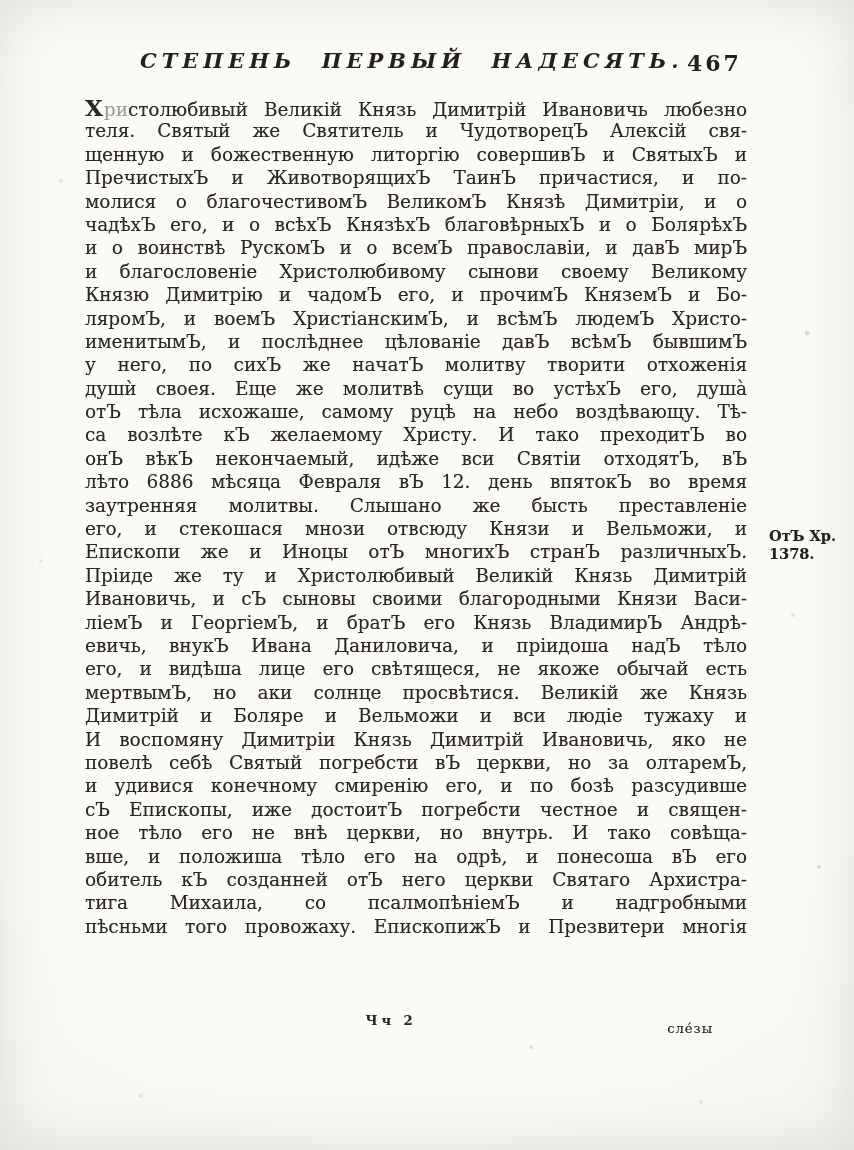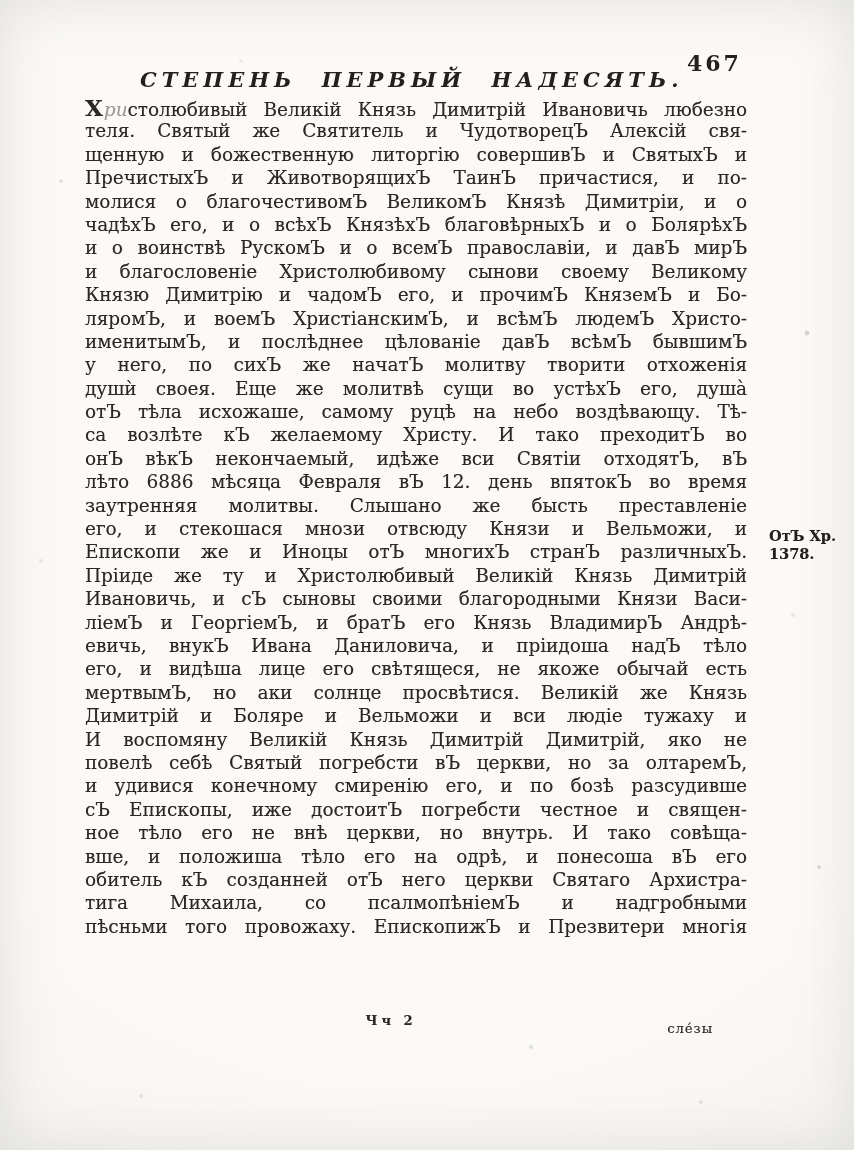--- a/index.html
+++ b/index.html
@@ -36,21 +36,20 @@
   .header-title {
     position: absolute; top: 48px; left: 140px; width: 530px;
     text-align: center;
     font-style: italic;
     font-weight: bold;
     font-size: 21px;
     letter-spacing: 5px;
     word-spacing: 13px;
     color: #24211d;
     white-space: nowrap;
-    margin-top: 19px;
   }
   .page-number {
     position: absolute; top: 50px; left: 687px;
     font-size: 22px; font-weight: bold; letter-spacing: 3px;
     color: #24211d;
   }
   .text-block {
     position: absolute; left: 85px; top: 96px; width: 662px;
     font-size: 18.4px;
     line-height: 23.4px;
@@ -60,21 +59,21 @@
     text-align: justify;
     text-align-last: justify;
     height: 23.4px;
     white-space: nowrap;
   }
   .initial {
     font-weight: bold;
     font-size: 23px;
     letter-spacing: 1px;
   }
-  .faint { opacity: 0.45; font-style: italic; }
+  .faint { opacity: 0.45; }
   .margin-note {
     position: absolute; left: 749px; top: 527px;
     font-size: 14.5px; font-weight: bold; line-height: 18px;
     color: #24211d;
     text-shadow: 0.3px 0.3px 0.5px rgba(45,40,34,0.4);
     margin-left: 20px;
   }
   .footer {
     position: absolute; left: 85px; top: 1011px; width: 662px; height: 34px;
     font-size: 13px;
@@ -124,21 +123,21 @@
       <div class="line">заутренняя молитвы. Слышано же бысть преставленіе</div>
       <div class="line">его, и стекошася мнози отвсюду Князи и Вельможи, и</div>
       <div class="line">Епископи же и Иноцы отЪ многихЪ странЪ различныхЪ.</div>
       <div class="line">Пріиде же ту и Христолюбивый Великій Князь Димитрій</div>
       <div class="line">Ивановичь, и сЪ сыновы своими благородными Князи Васи-</div>
       <div class="line">ліемЪ и ГеоргіемЪ, и братЪ его Князь ВладимирЪ Андрѣ-</div>
       <div class="line">евичь, внукЪ Ивана Даниловича, и пріидоша надЪ тѣло</div>
       <div class="line">его, и видѣша лице его свѣтящеся, не якоже обычай есть</div>
       <div class="line">мертвымЪ, но аки солнце просвѣтися. Великій же Князь</div>
       <div class="line">Димитрій и Боляре и Вельможи и вси людіе тужаху и</div>
-      <div class="line">И воспомяну Великій Князь Димитрій Димитрій, яко не</div>
+      <div class="line">И воспомяну Димитріи Князь Димитрій Ивановичь, яко не</div>
       <div class="line">повелѣ себѣ Святый погребсти вЪ церкви, но за олтаремЪ,</div>
       <div class="line">и удивися конечному смиренію его, и по бозѣ разсудивше</div>
       <div class="line">сЪ Епископы, иже достоитЪ погребсти честное и священ-</div>
       <div class="line">ное тѣло его не внѣ церкви, но внутрь. И тако совѣща-</div>
       <div class="line">вше, и положиша тѣло его на одрѣ, и понесоша вЪ его</div>
       <div class="line">обитель кЪ созданней отЪ него церкви Святаго Архистра-</div>
       <div class="line">тига Михаила, со псалмопѣніемЪ и надгробными</div>
       <div class="line">пѣсньми того провожаху. ЕпископижЪ и Презвитери многія</div>
     </div>
 

